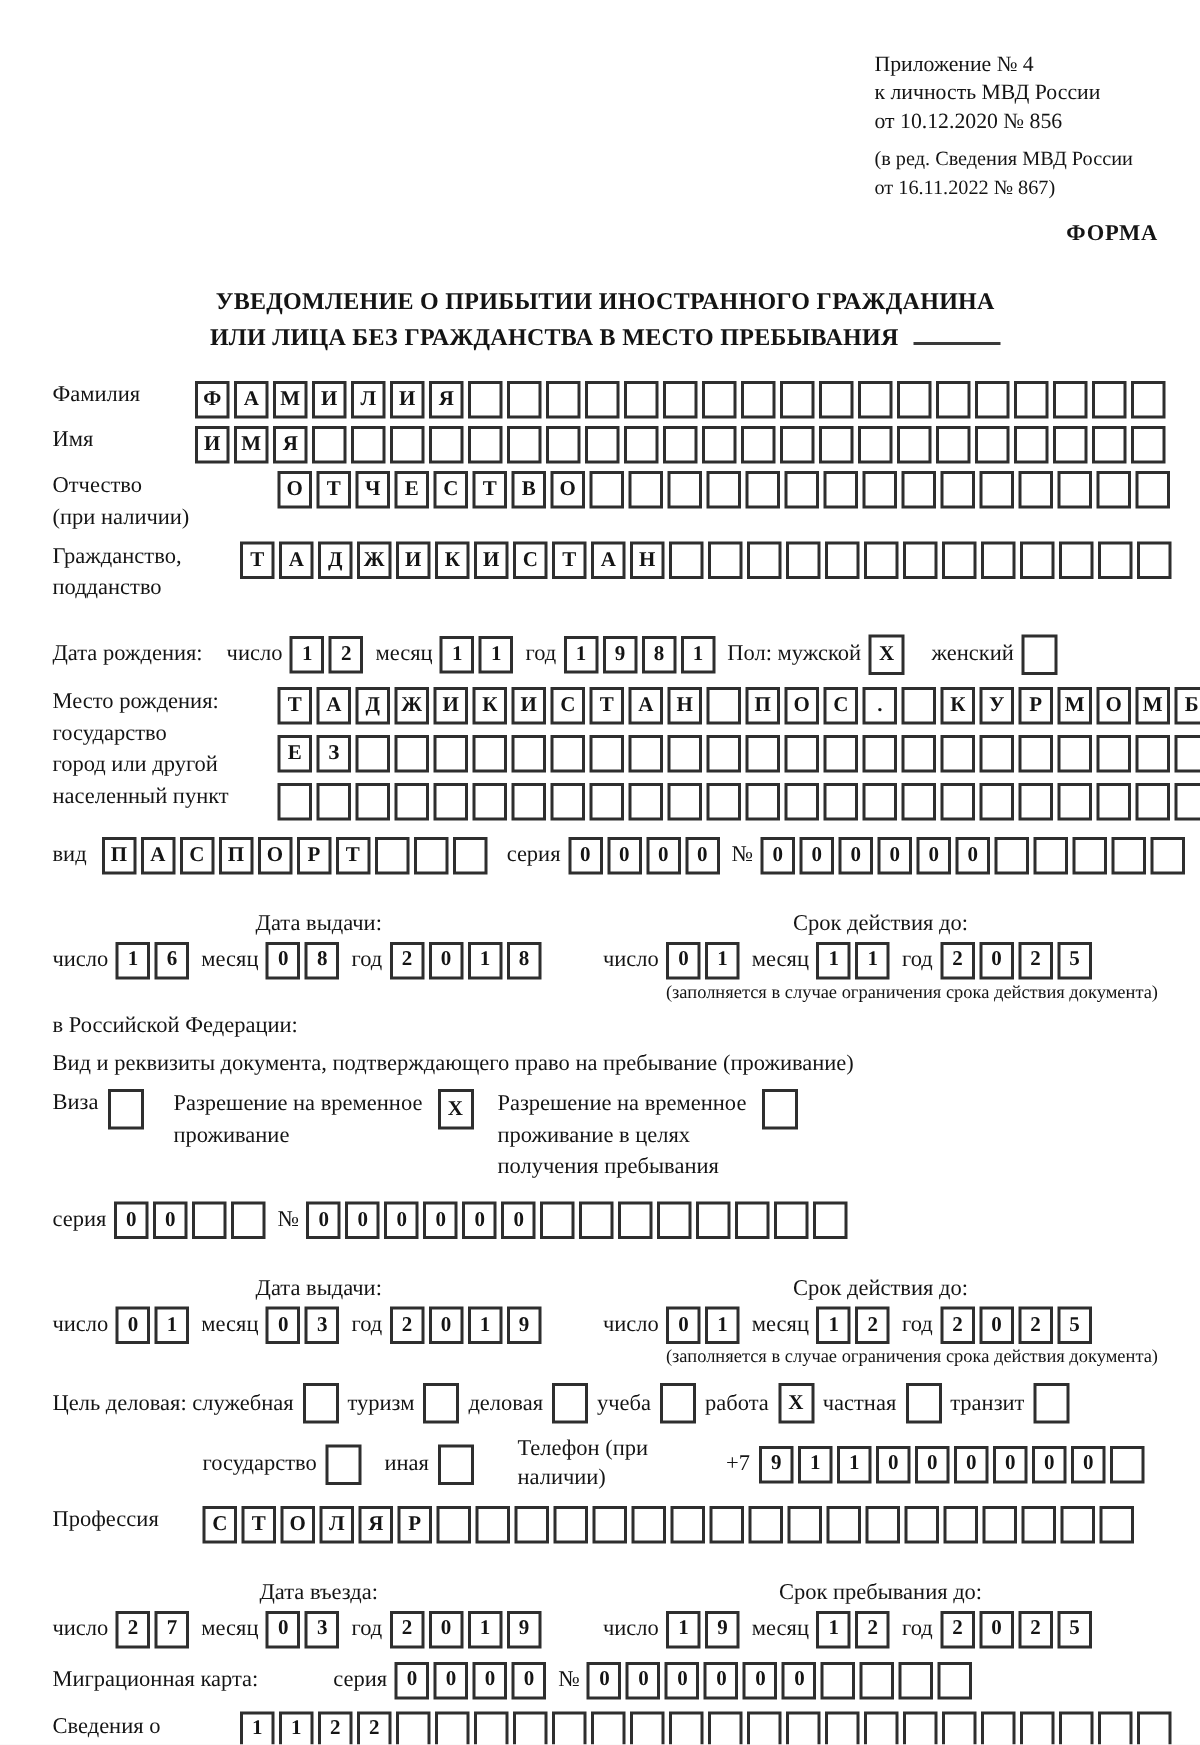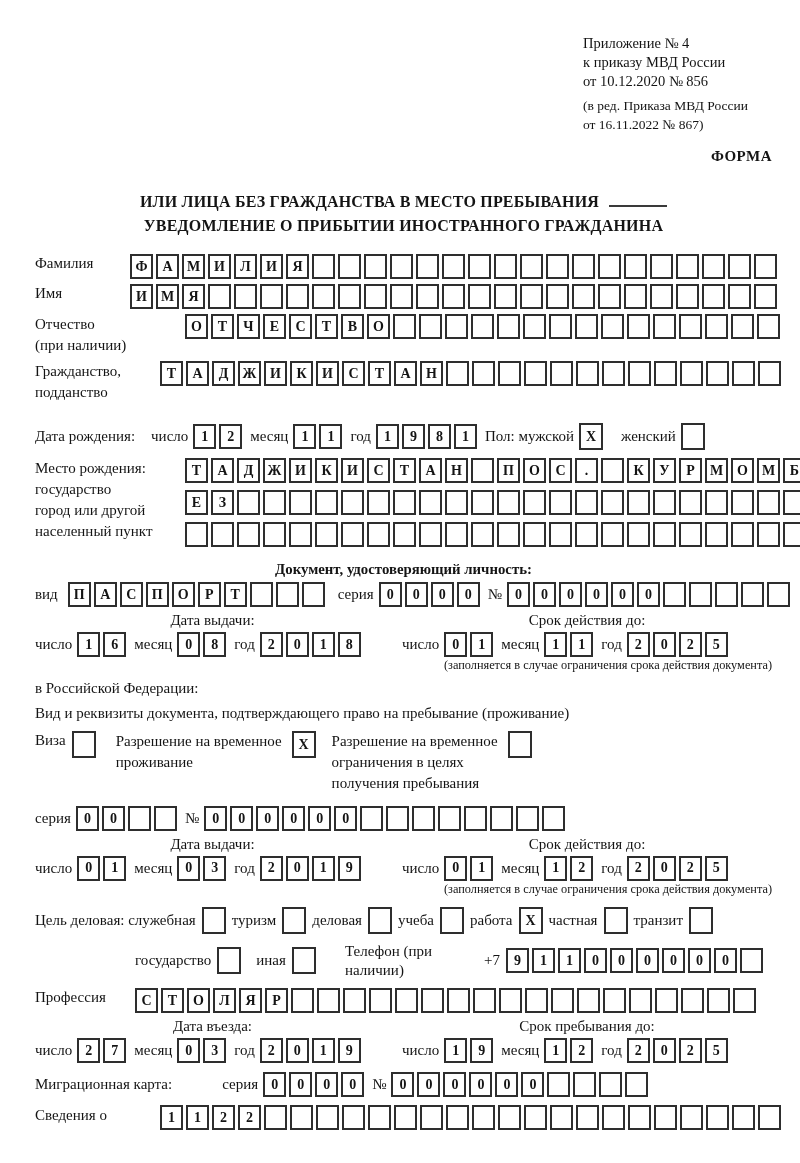--- a/index.html
+++ b/index.html
@@ -38,55 +38,55 @@
   .annex .grp2{margin-top:5px;font-size:13.5px}
   .forma{margin-top:13px;text-align:right;font-size:15px;letter-spacing:.5px}
   
   .title{margin-top:24px;text-align:center;font-size:16px;line-height:24px;letter-spacing:.2px}
   .title-underline{display:inline-block;width:58px;border-bottom:2.5px solid #3a3a3a;margin-left:10px;vertical-align:baseline}
   .sec-heading{margin-top:22px;text-align:center;font-size:14.6px;letter-spacing:.2px}
   .first-row{margin-top:16px}
   
   .inline{display:flex;align-items:center}
   .inline>*{margin-right:5px}
-  .dates-row{display:flex;margin-top:4px}
+  .dates-row{display:flex;margin-top:24px}
   .dcol-l{width:355px}
   .dcol-r{width:370px;margin-left:12px}
   .dtitle{text-align:center;margin-bottom:2px}
   .note-r{margin-top:1px;text-align:right;font-size:12.3px}
   .docsec-title{margin-top:6px;text-align:center;font-weight:bold;font-size:14.8px}
   
   .permit-band{display:flex;align-items:flex-start;margin-top:8px}
   .permit-item{display:flex;align-items:flex-start}
   .permit-label{text-align:left;line-height:21px}
   .gap6{margin-left:6px}
   .purpose{display:flex;align-items:center;margin-top:10px}
   .purpose>*{margin-right:6px}
 </style>
 </head>
 <body>
 
 <div class="page">
 
   <div class="annex">
     <div>Приложение № 4</div>
-    <div>к приказу МВД России</div>
+    <div>к личность МВД России</div>
     <div>от 10.12.2020 № 856</div>
     <div class="grp2">
-      <div>(в ред. Приказа МВД России</div>
+      <div>(в ред. Сведения МВД России</div>
       <div>от 16.11.2022 № 867)</div>
     </div>
   </div>
   <div class="forma b">ФОРМА</div>
 
   <div class="title b">
+    <div>УВЕДОМЛЕНИЕ О ПРИБЫТИИ ИНОСТРАННОГО ГРАЖДАНИНА</div>
     <div>
       <span>ИЛИ ЛИЦА БЕЗ ГРАЖДАНСТВА В МЕСТО ПРЕБЫВАНИЯ</span><span class="title-underline"></span>
     </div>
-    <div>УВЕДОМЛЕНИЕ О ПРИБЫТИИ ИНОСТРАННОГО ГРАЖДАНИНА</div>
   </div>
 
 
   <div class="row first-row">
     <span class="lbl lw95">Фамилия</span>
     <span class="cells">
         <span class="cell">Ф</span>
         <span class="cell">А</span>
         <span class="cell">М</span>
         <span class="cell">И</span>
@@ -319,21 +319,20 @@
           <span class="cell"></span>
           <span class="cell"></span>
           <span class="cell"></span>
           <span class="cell"></span>
           <span class="cell"></span>
           <span class="cell"></span>
         </span>
     </span>
   </div>
 
-  <div class="docsec-title">Документ, удостоверяющий личность:</div>
 
   <div class="row inline" style="margin-top:4px">
     <span style="width:32px">вид</span>
     <span style="width:22px"></span>
     <span class="cells">
         <span class="cell">П</span>
         <span class="cell">А</span>
         <span class="cell">С</span>
         <span class="cell">П</span>
         <span class="cell">О</span>
@@ -426,21 +425,21 @@
     <div class="permit-item" style="margin-left:20px">
       <span class="permit-label">
         <span>Разрешение на временное</span><br>
         <span>проживание</span>
       </span>
       <span class="checkbox" style="margin-left:10px">X</span>
     </div>
     <div class="permit-item" style="margin-left:16px">
       <span class="permit-label">
         <span>Разрешение на временное</span><br>
-        <span>ограничения в целях</span><br>
+        <span>проживание в целях</span><br>
         <span>получения пребывания</span>
       </span>
       <span class="checkbox" style="margin-left:10px"></span>
     </div>
   </div>
 
   <div class="row inline" style="margin-top:12px">
     <span>серия</span>
     <span class="cells">
         <span class="cell">0</span>

